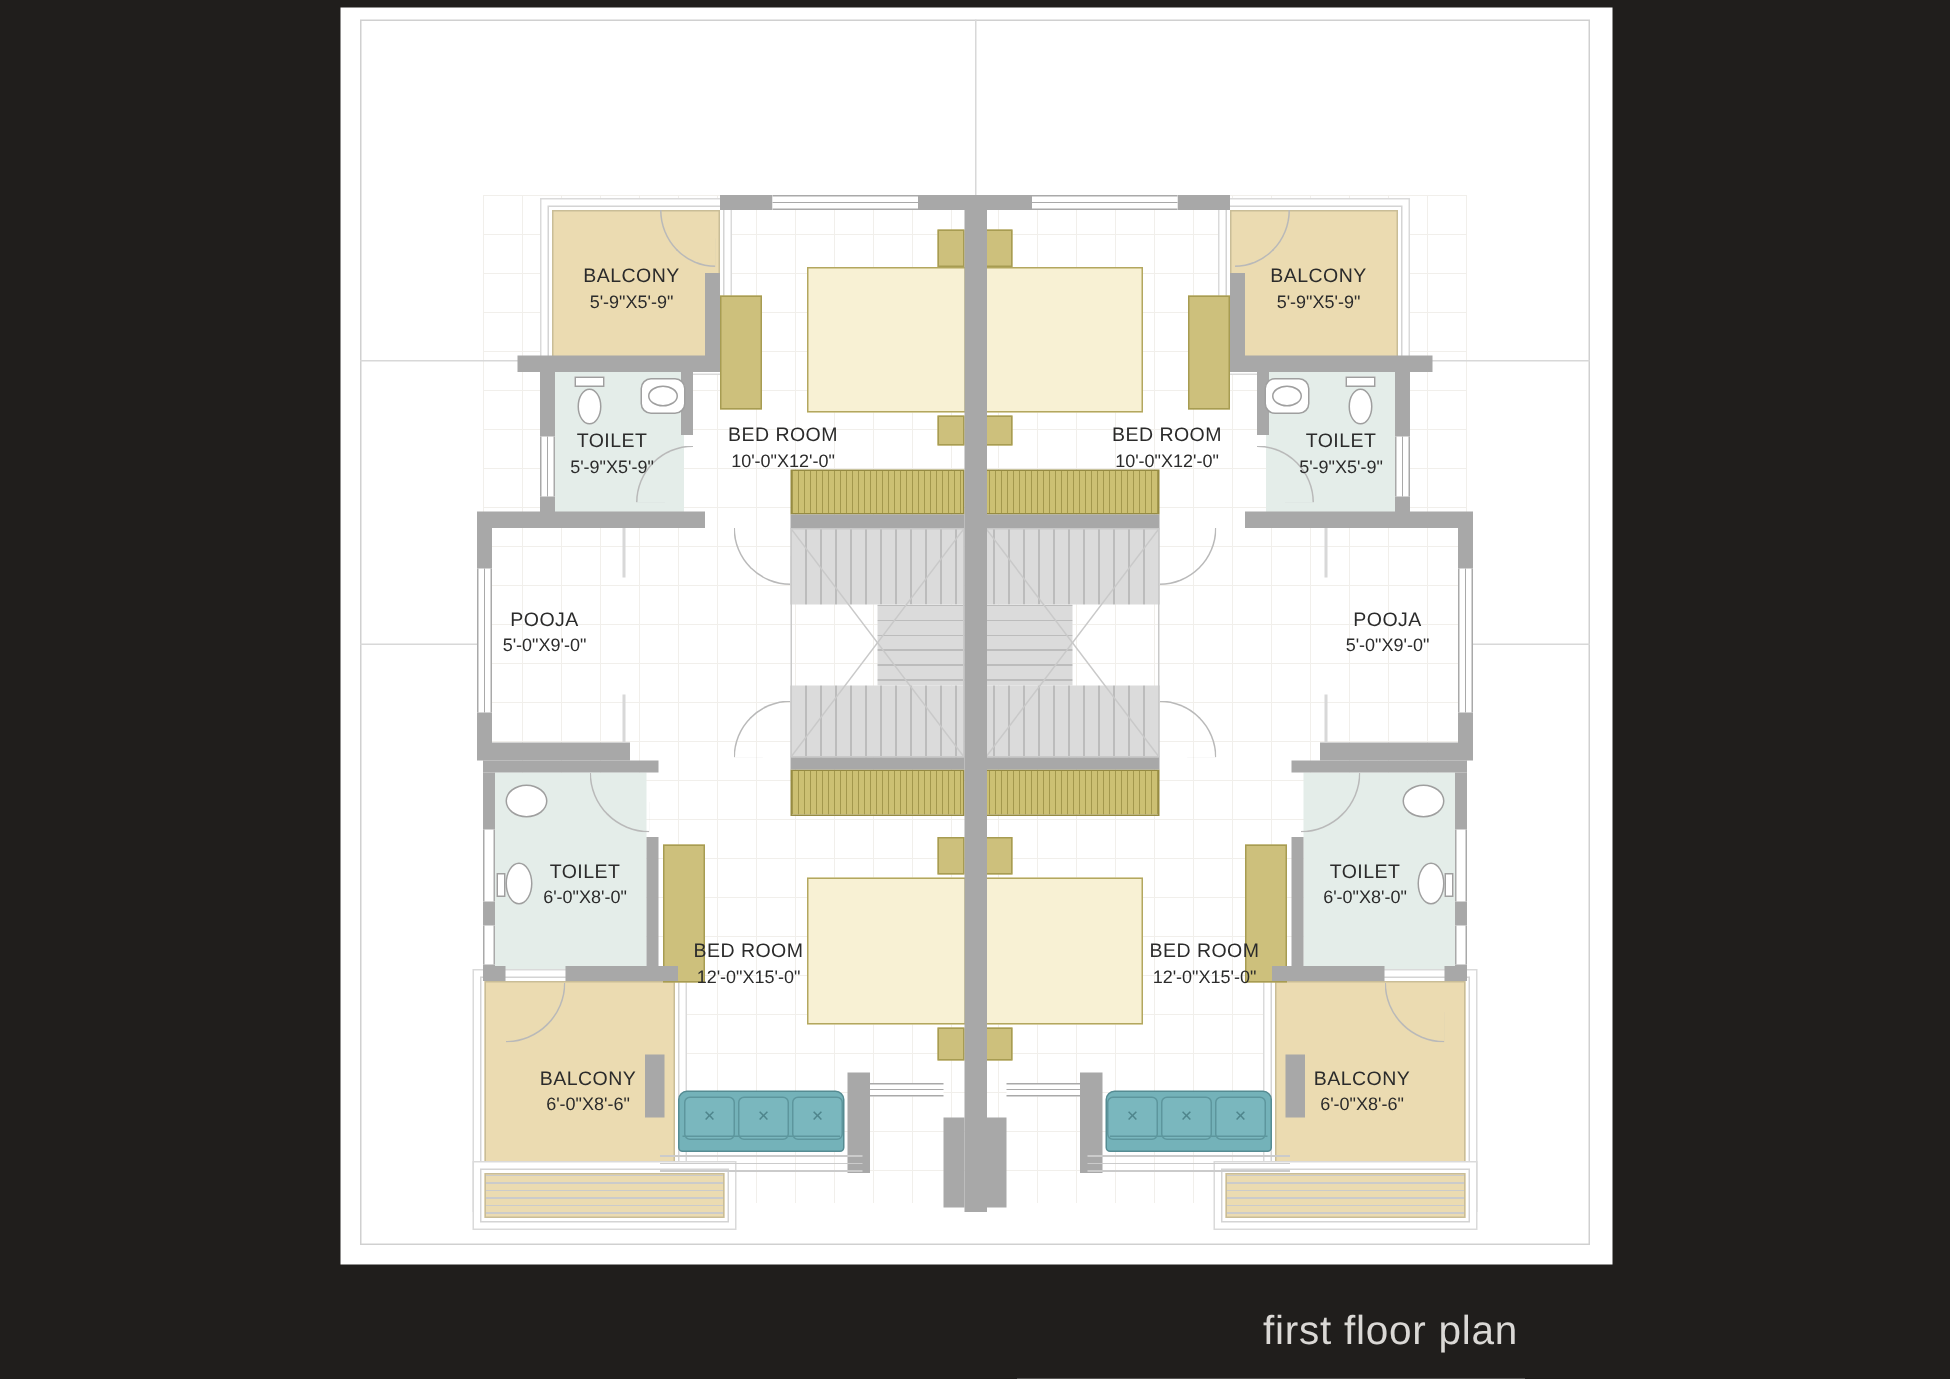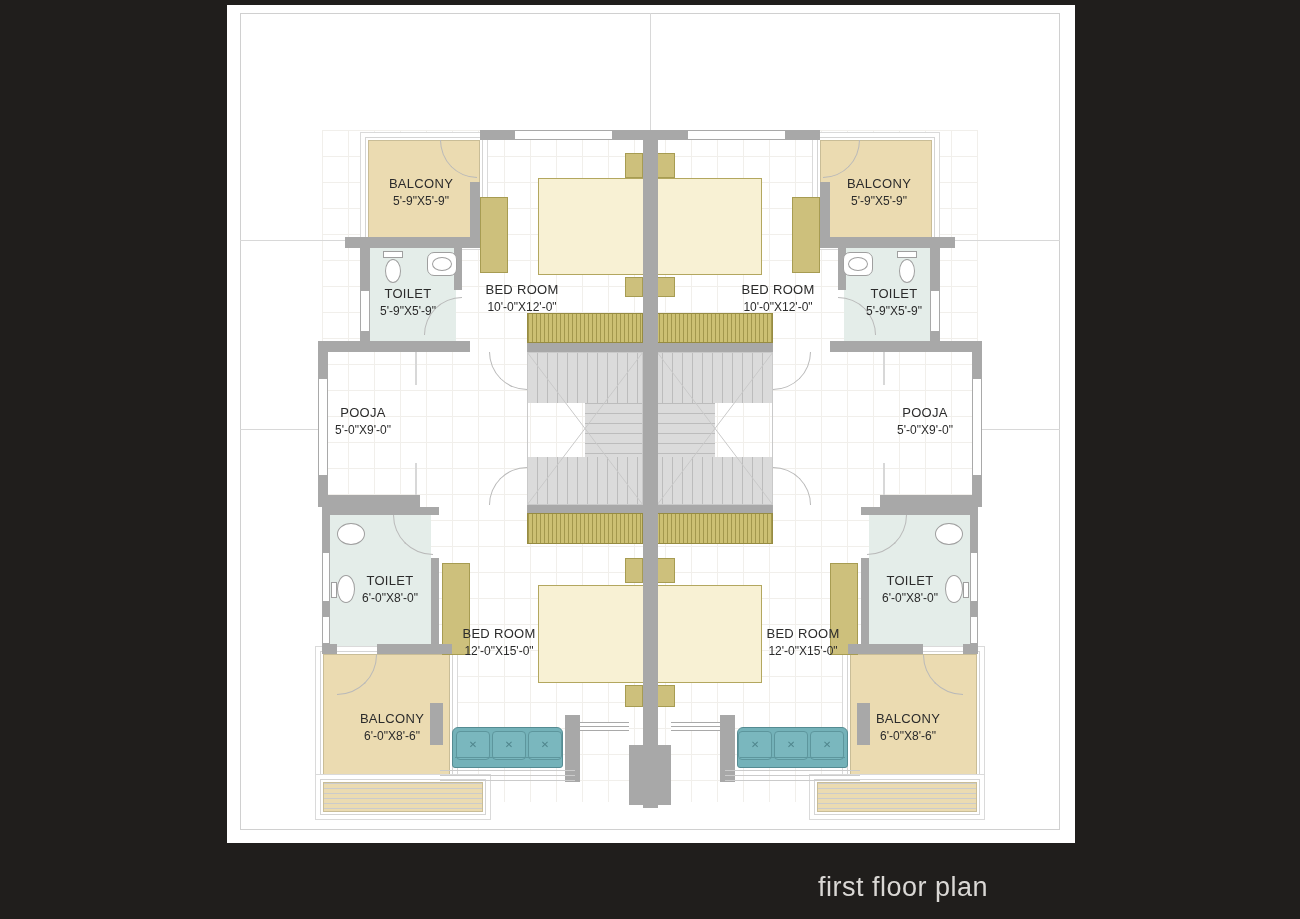--- a/index.html
+++ b/index.html
@@ -270,13 +270,13 @@
   <div class="a label" style="left:165px;top:706px">
     <span class="n">BALCONY</span>
       <span class="d">6'-0"X8'-6"</span>
     </div>
   <div class="a label" style="left:681px;top:706px">
     <span class="n">BALCONY</span>
       <span class="d">6'-0"X8'-6"</span>
     </div>
 </div>
 
-<div class="a title" style="left:818px;top:872px">first floor plan</div>
+<div class="a title" style="left:842px;top:872px">first floor plan</div>
 
 </body></html>

